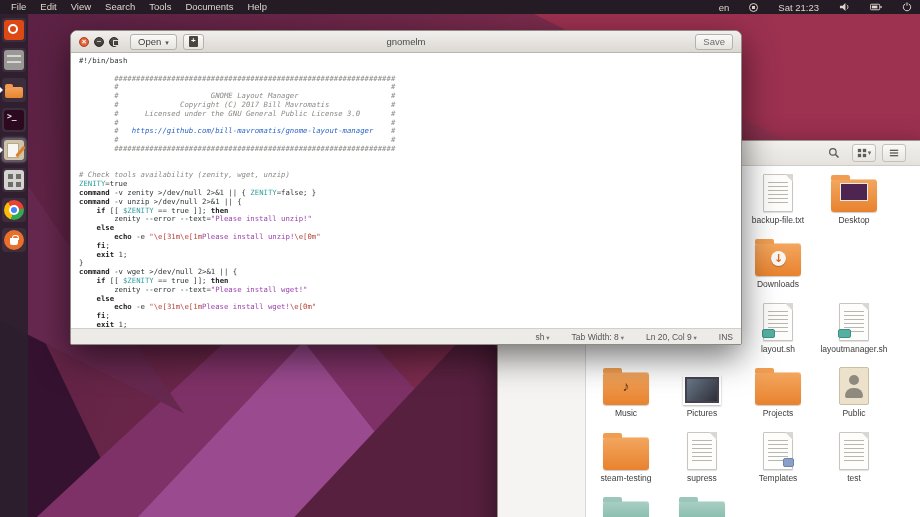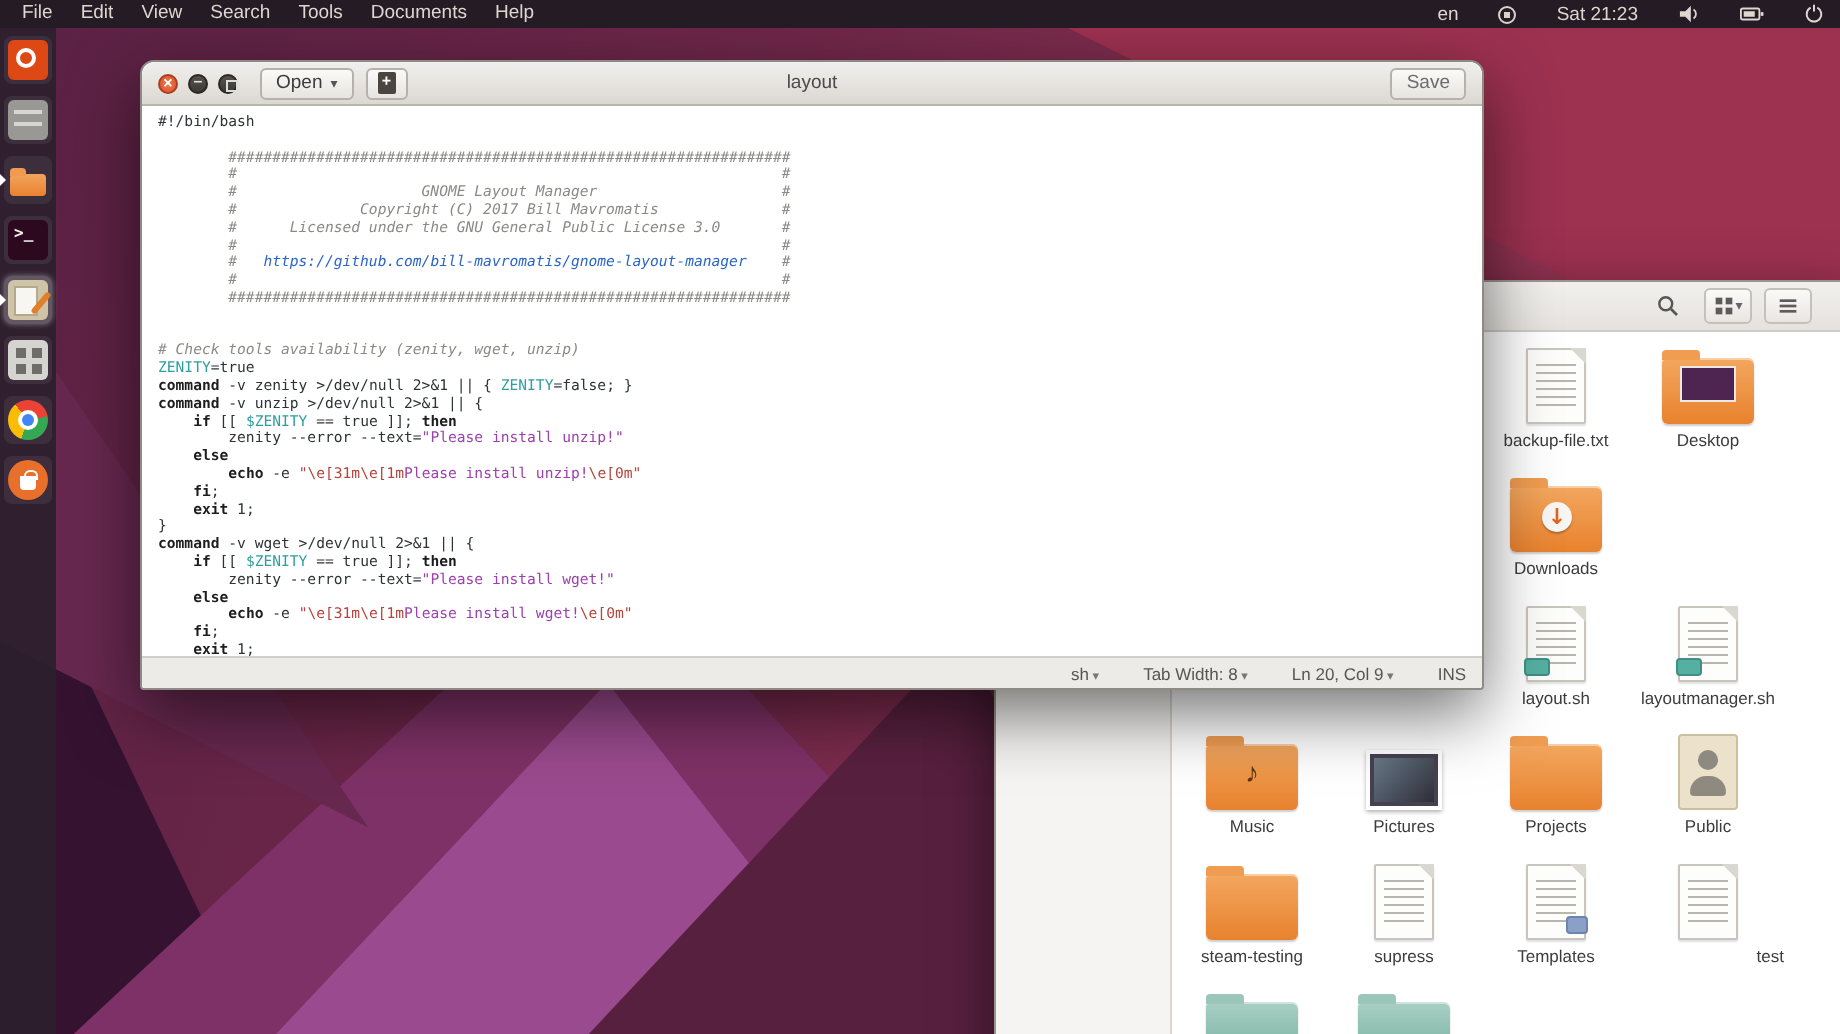--- a/index.html
+++ b/index.html
@@ -300,21 +300,21 @@
             <div class="lbl">supress</div>
           </div>
           <div class="fi" style="left: 154px; top: 262px;">
             <div class="ics">
               <span class="it">
                 <i class="etp"></i>
               </span>
             </div>
             <div class="lbl">Templates</div>
           </div>
-          <div class="fi" style="left: 230px; top: 262px; text-align: right;">
+          <div class="fi" style="left: 230px; top: 262px;">
             <div class="ics">
               <span class="it"></span>
             </div>
             <div class="lbl">test</div>
           </div>
           <div class="fi" style="left: 2px; top: 326px;">
             <div class="ics">
               <span class="if teal"></span>
             </div>
           </div>
@@ -322,21 +322,21 @@
             <div class="ics">
               <span class="if teal"></span>
             </div>
           </div>
         </div>
     </div>
   </div>
 
   <div class="gedit">
     <div class="g-header">
-      <div class="g-title">layout</div>
+      <div class="g-title">gnomelm</div>
       <div class="wc close"></div>
       <div class="wc min"></div>
       <div class="wc max"></div>
       <div class="g-btn">
         <span>Open</span>
         <span class="caret"></span>
       </div>
       <div class="g-btn icon-btn">
         <span class="doc-plus"></span>
       </div>

